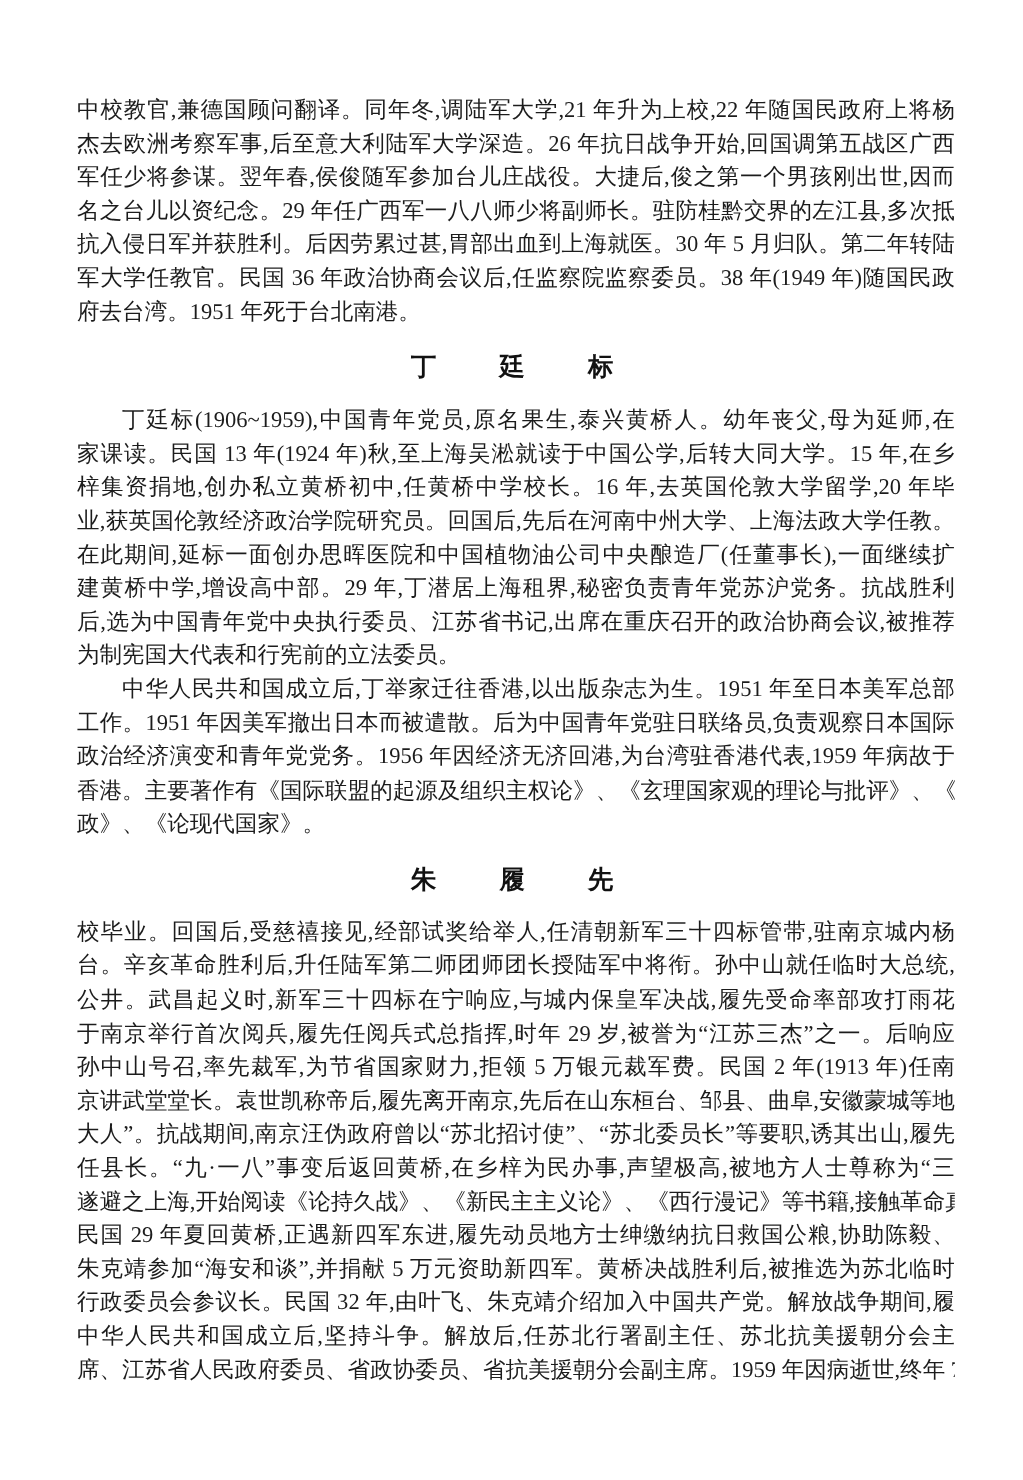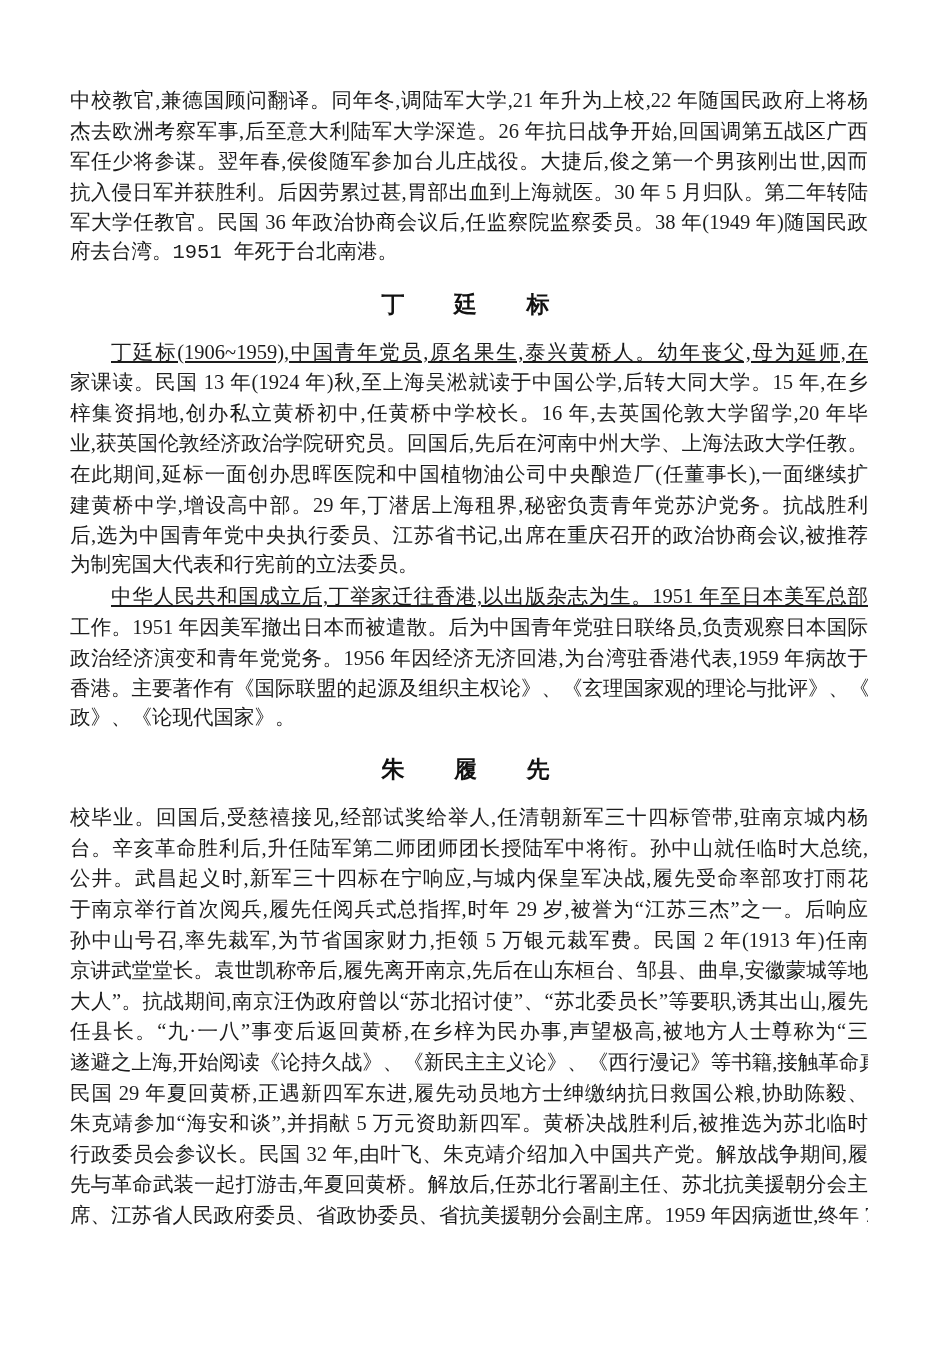--- a/index.html
+++ b/index.html
@@ -27,47 +27,46 @@
     height: 30.6px;
     text-align: justify;
     text-align-last: justify;
     text-justify: inter-character;
     white-space: nowrap;
     overflow: hidden;
   }
   .line.end {
     text-align: center;
     text-align-last: left;
-    font-family: Liberation Mono, monospace;
   }
   .line.indent {
     text-indent: 2em;
-    text-decoration: underline;
   }
   .heading {
-    font-family: Liberation Serif, serif;
+    font-family: Liberation Mono, monospace;
     font-weight: bold;
     font-size: 23px;
     line-height: 34px;
     margin: 19px 0 15px 0;
     text-align: center;
     letter-spacing: 0.3em;
     word-spacing: 1.3em;
     color: #111111;
   }
 </style>
 </head>
 <body>
 
 <div class="page">
 
   <div class="paragraph">
     <div class="line">中校教官,兼德国顾问翻译。同年冬,调陆军大学,21 年升为上校,22 年随国民政府上将杨</div>
     <div class="line">杰去欧洲考察军事,后至意大利陆军大学深造。26 年抗日战争开始,回国调第五战区广西</div>
     <div class="line">军任少将参谋。翌年春,侯俊随军参加台儿庄战役。大捷后,俊之第一个男孩刚出世,因而</div>
+    <div class="line">名之台儿以资纪念。29 年任广西军一八八师少将副师长。驻防桂黔交界的左江县,多次抵</div>
     <div class="line">抗入侵日军并获胜利。后因劳累过甚,胃部出血到上海就医。30 年 5 月归队。第二年转陆</div>
     <div class="line">军大学任教官。民国 36 年政治协商会议后,任监察院监察委员。38 年(1949 年)随国民政</div>
     <div class="line end">府去台湾。1951 年死于台北南港。</div>
   </div>
 
   <h2 class="heading">丁 廷 标</h2>
 
   <div class="paragraph">
     <div class="line indent">丁廷标(1906~1959),中国青年党员,原名果生,泰兴黄桥人。幼年丧父,母为延师,在</div>
     <div class="line">家课读。民国 13 年(1924 年)秋,至上海吴淞就读于中国公学,后转大同大学。15 年,在乡</div>
@@ -95,17 +94,17 @@
     <div class="line">公井。武昌起义时,新军三十四标在宁响应,与城内保皇军决战,履先受命率部攻打雨花</div>
     <div class="line">于南京举行首次阅兵,履先任阅兵式总指挥,时年 29 岁,被誉为“江苏三杰”之一。后响应</div>
     <div class="line">孙中山号召,率先裁军,为节省国家财力,拒领 5 万银元裁军费。民国 2 年(1913 年)任南</div>
     <div class="line">京讲武堂堂长。袁世凯称帝后,履先离开南京,先后在山东桓台、邹县、曲阜,安徽蒙城等地</div>
     <div class="line">大人”。抗战期间,南京汪伪政府曾以“苏北招讨使”、“苏北委员长”等要职,诱其出山,履先</div>
     <div class="line">任县长。“九·一八”事变后返回黄桥,在乡梓为民办事,声望极高,被地方人士尊称为“三</div>
     <div class="line">遂避之上海,开始阅读《论持久战》、《新民主主义论》、《西行漫记》等书籍,接触革命真理。</div>
     <div class="line">民国 29 年夏回黄桥,正遇新四军东进,履先动员地方士绅缴纳抗日救国公粮,协助陈毅、</div>
     <div class="line">朱克靖参加“海安和谈”,并捐献 5 万元资助新四军。黄桥决战胜利后,被推选为苏北临时</div>
     <div class="line">行政委员会参议长。民国 32 年,由叶飞、朱克靖介绍加入中国共产党。解放战争期间,履</div>
-    <div class="line">先与革命武装一起打游击,年夏回黄桥。解放后,任苏北行署副主任、苏北抗美援朝分会主</div>
+    <div class="line">中华人民共和国成立后,坚持斗争。解放后,任苏北行署副主任、苏北抗美援朝分会主</div>
     <div class="line">席、江苏省人民政府委员、省政协委员、省抗美援朝分会副主席。1959 年因病逝世,终年 75</div>
   </div>
 
 </div>
 
 </body></html>

